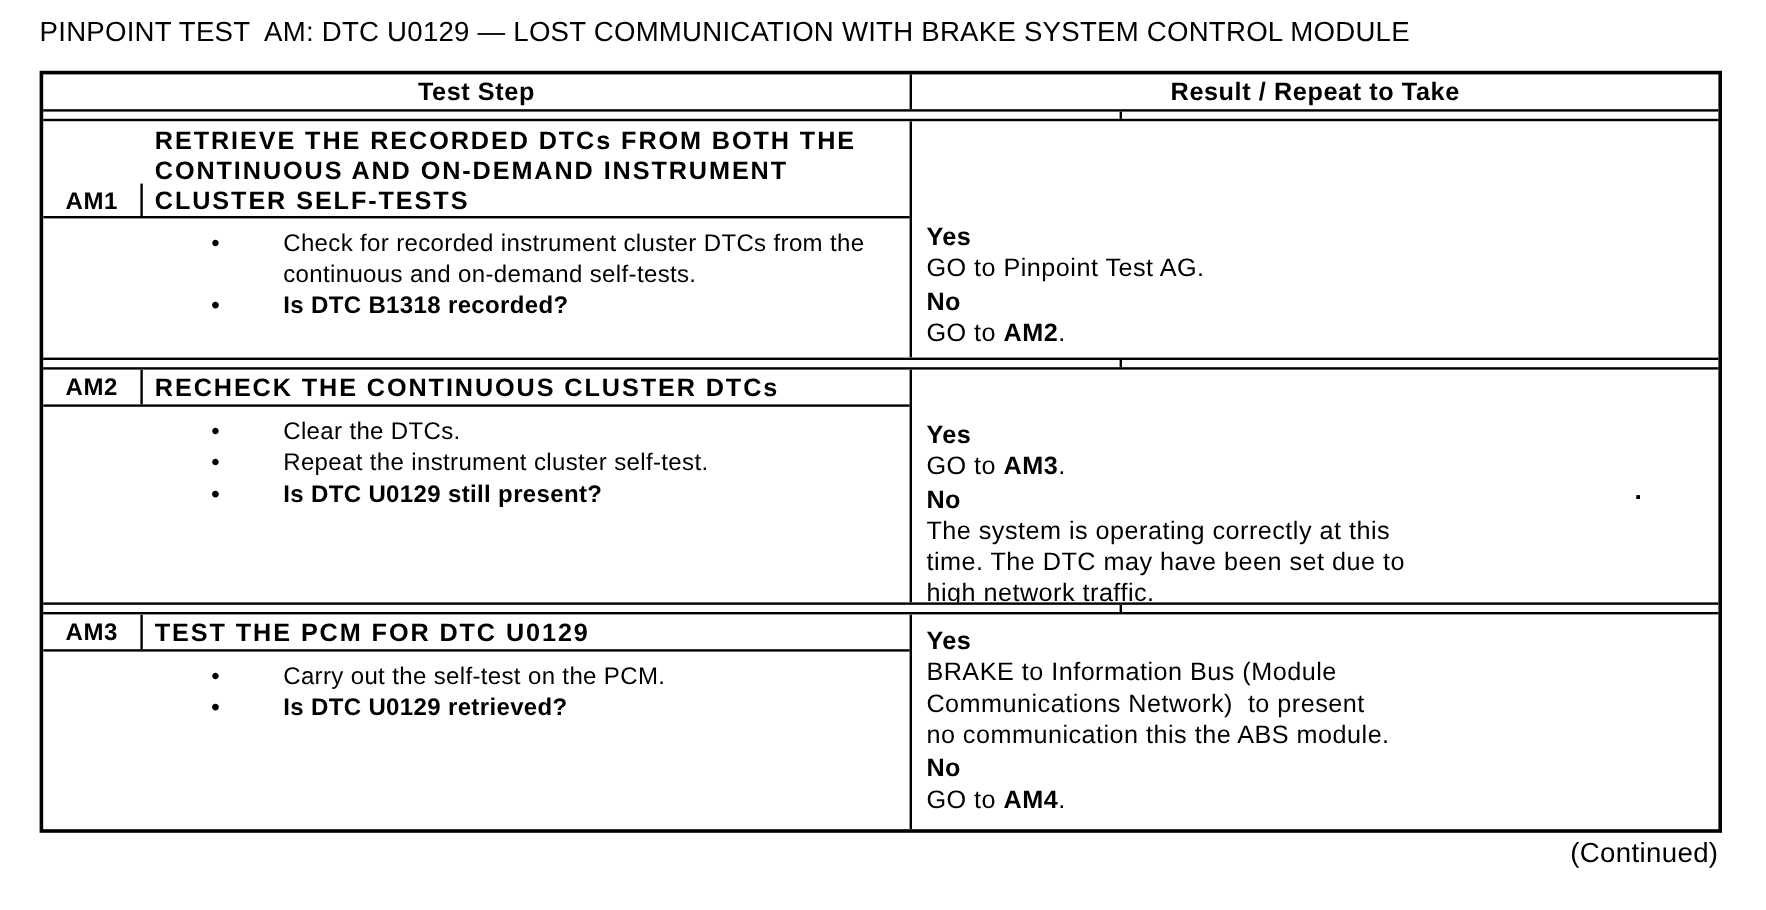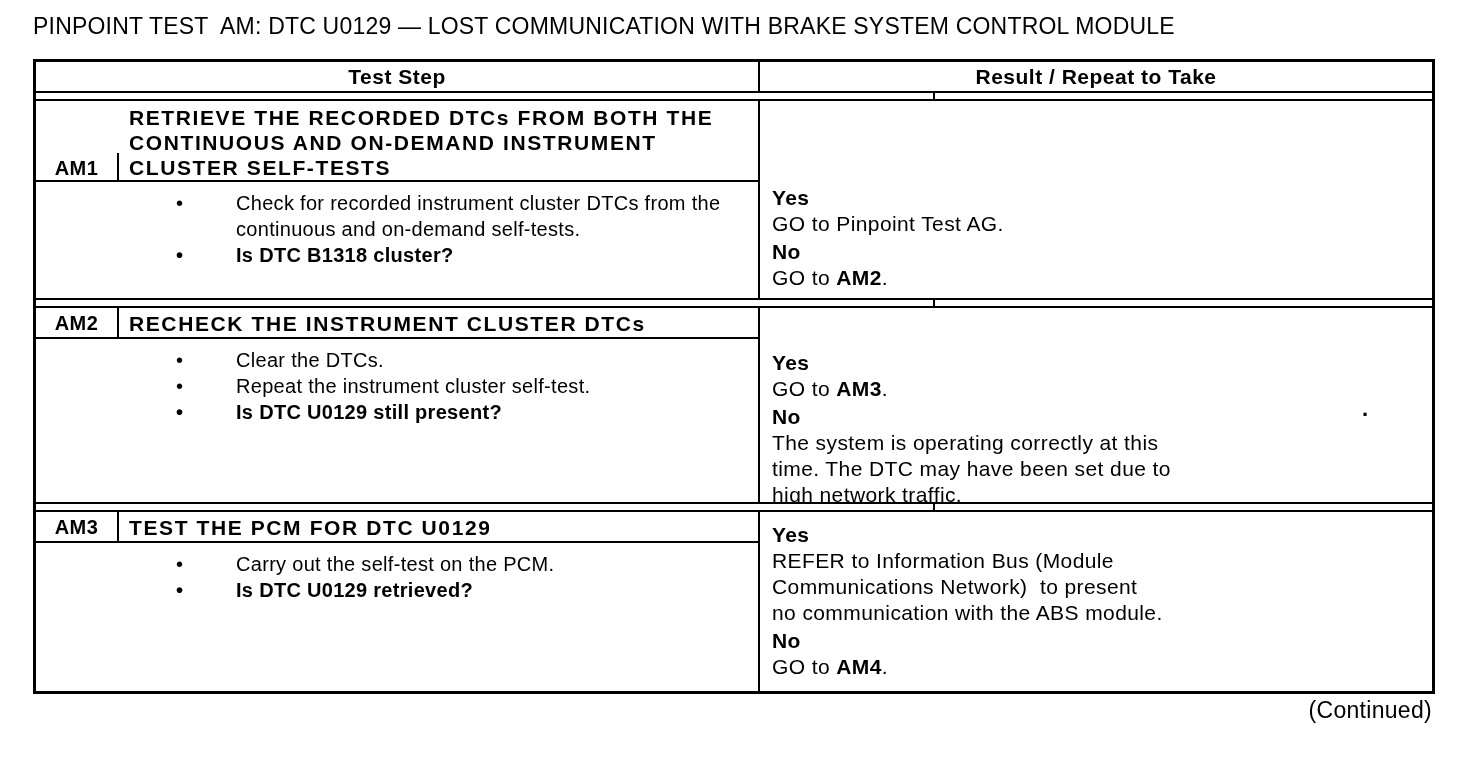--- a/index.html
+++ b/index.html
@@ -83,21 +83,21 @@
             <div class="step-num">AM1</div>
             <div class="step-title">RETRIEVE THE RECORDED DTCs FROM BOTH THE CONTINUOUS AND ON-DEMAND INSTRUMENT CLUSTER SELF-TESTS</div>
           </div>
           <div class="step-body">
             <div class="bullet">
               <span class="dot">•</span>
               <span class="btext">Check for recorded instrument cluster DTCs from the continuous and on-demand self-tests.</span>
             </div>
             <div class="bullet bold">
               <span class="dot">•</span>
-              <span class="btext">Is DTC B1318 cluster?</span>
+              <span class="btext">Is DTC B1318 recorded?</span>
             </div>
           </div>
         </div>
         <div class="cr">
           <div class="res">
             <div class="rblock">
               <div class="rlabel">Yes</div>
               <div class="rline"><span>GO to Pinpoint Test AG.</span></div>
             </div>
             <div class="rblock">
@@ -108,21 +108,21 @@
         </div>
       </div>
       <div class="rule-gap">
         <div class="gl"></div>
         <div class="gr"></div>
       </div>
       <div class="row sec sec-1">
         <div class="cl">
           <div class="step-head">
             <div class="step-num">AM2</div>
-            <div class="step-title">RECHECK THE INSTRUMENT CLUSTER DTCs</div>
+            <div class="step-title">RECHECK THE CONTINUOUS CLUSTER DTCs</div>
           </div>
           <div class="step-body">
             <div class="bullet">
               <span class="dot">•</span>
               <span class="btext">Clear the DTCs.</span>
             </div>
             <div class="bullet">
               <span class="dot">•</span>
               <span class="btext">Repeat the instrument cluster self-test.</span>
             </div>
@@ -165,23 +165,23 @@
             <div class="bullet bold">
               <span class="dot">•</span>
               <span class="btext">Is DTC U0129 retrieved?</span>
             </div>
           </div>
         </div>
         <div class="cr">
           <div class="res">
             <div class="rblock">
               <div class="rlabel">Yes</div>
-              <div class="rline"><span>REFER to Information Bus (Module</span></div>
+              <div class="rline"><span>BRAKE to Information Bus (Module</span></div>
               <div class="rline"><span>Communications Network)  to present</span></div>
-              <div class="rline"><span>no communication with the ABS module.</span></div>
+              <div class="rline"><span>no communication this the ABS module.</span></div>
             </div>
             <div class="rblock">
               <div class="rlabel">No</div>
               <div class="rline"><span>GO to </span><b>AM4</b><span>.</span></div>
             </div>
           </div>
         </div>
       </div>
     </div>
 </div>

